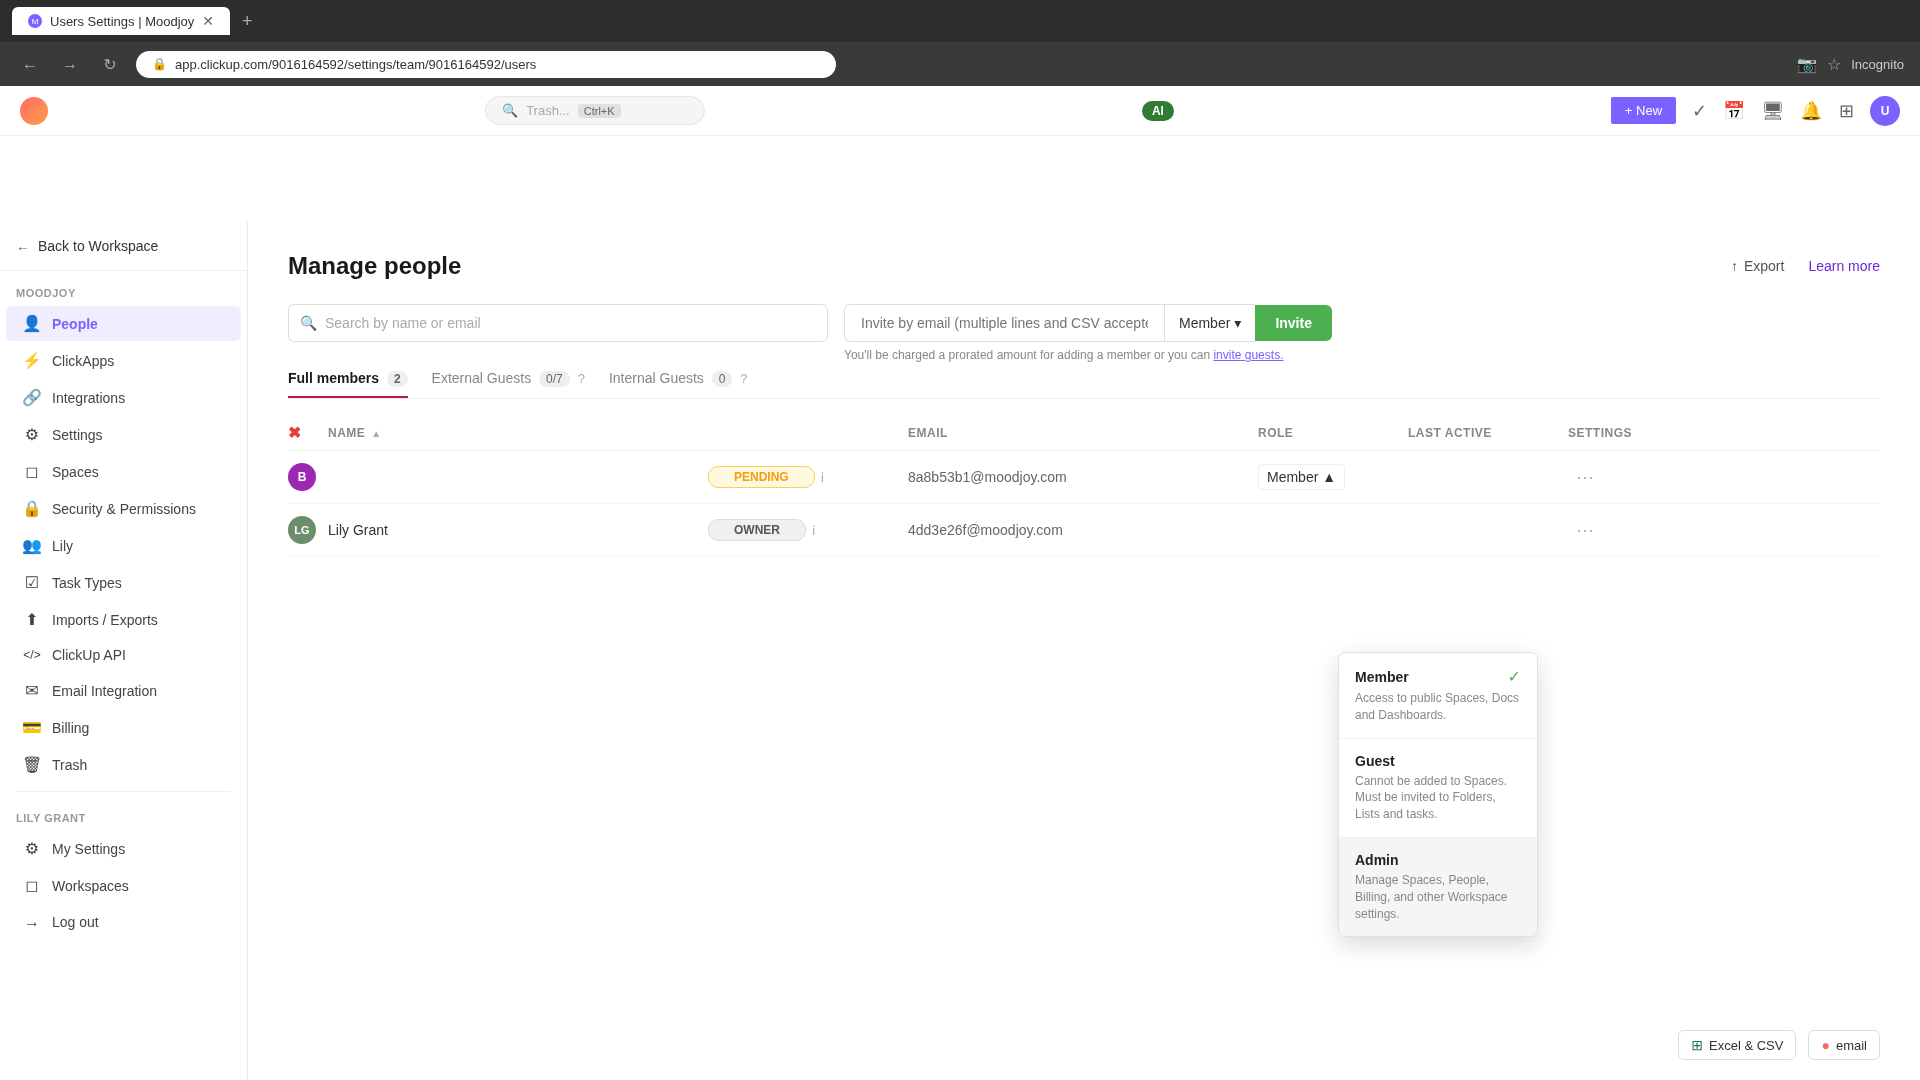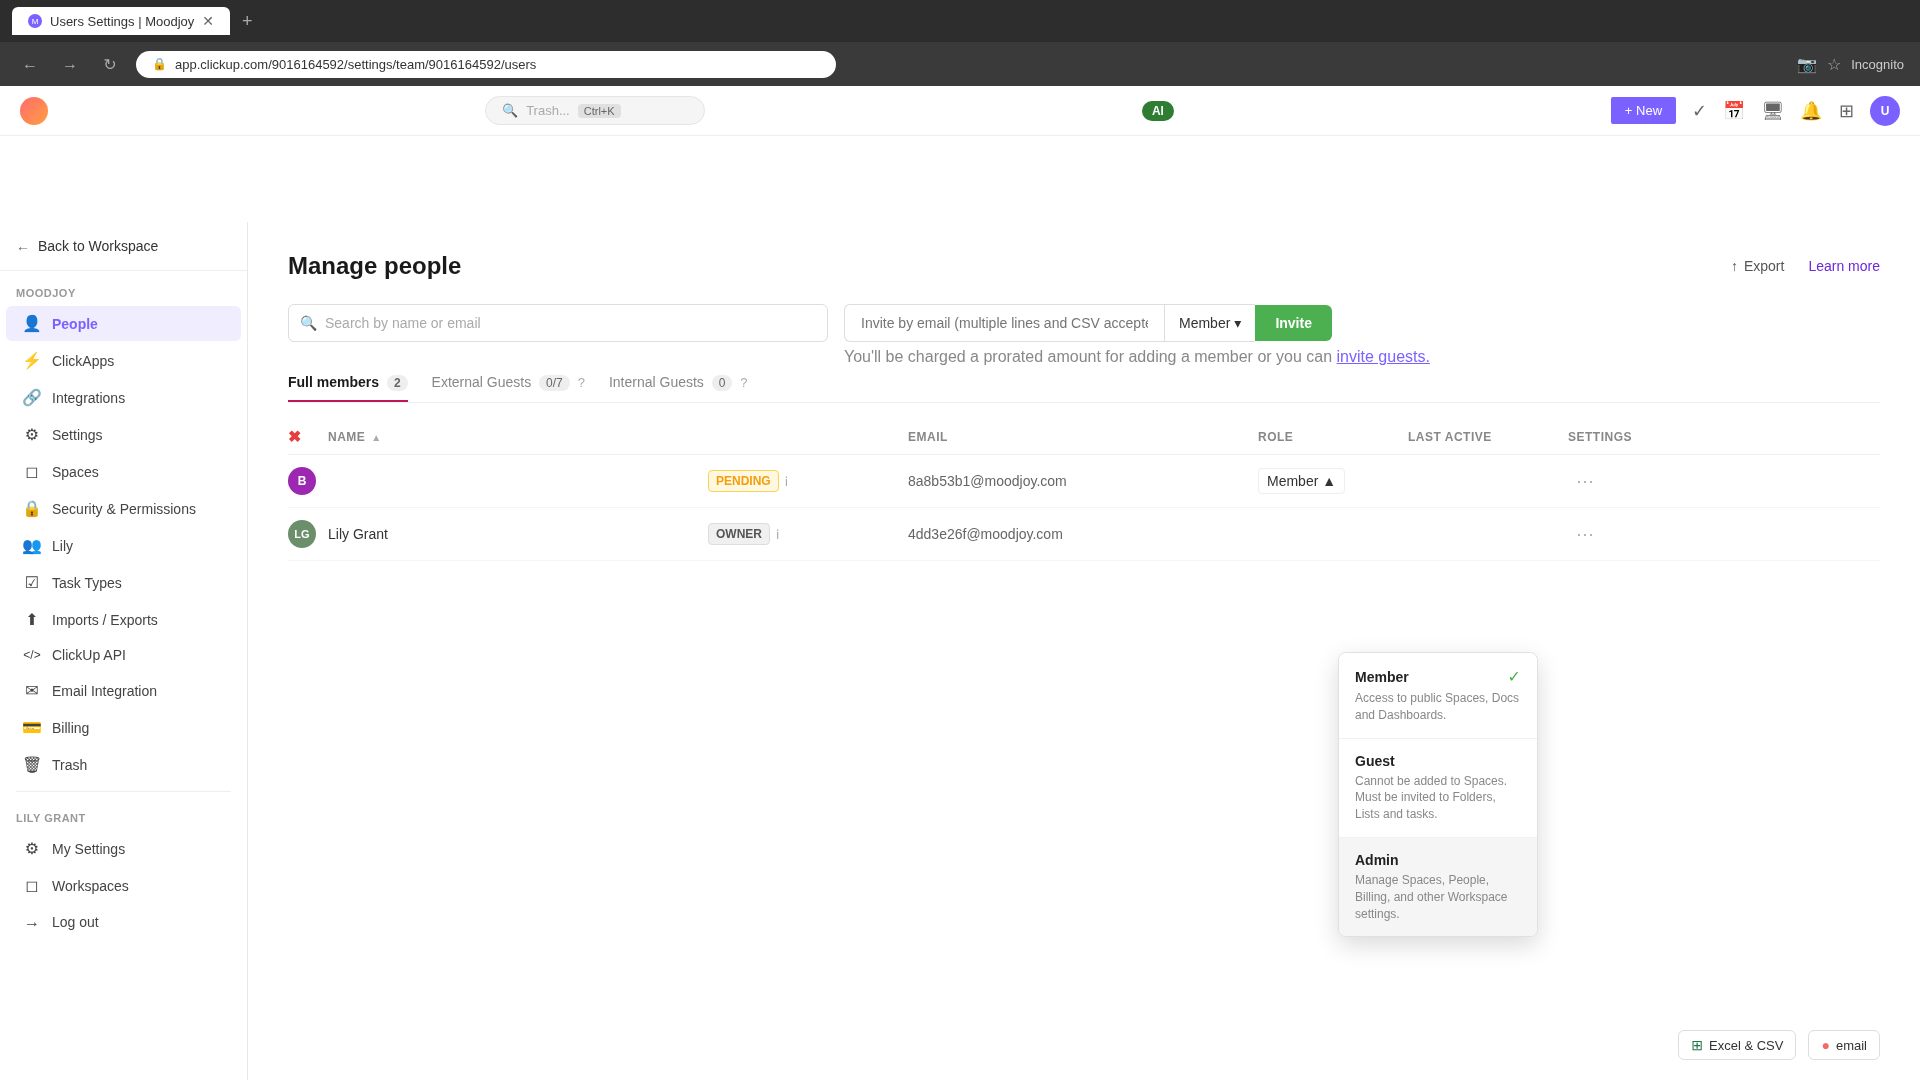--- a/index.html
+++ b/index.html
@@ -54,36 +54,36 @@
     
     .toolbar-row { display: flex; gap: 16px; margin-bottom: 8px; align-items: flex-start; }
     .search-box { flex: 1; max-width: 540px; position: relative; }
     .search-box input { width: 100%; border: 1px solid #ddd; border-radius: 6px; padding: 10px 0 10px 36px; font-size: 14px; color: #333; outline: none; }
     .search-box input::placeholder { color: #aaa; }
     .search-icon { position: absolute; left: 12px; top: 50%; transform: translateY(-50%); color: #aaa; font-size: 14px; }
     .invite-row { display: flex; align-items: center; gap: 0; }
     .invite-email-input { border: 1px solid #ddd; border-right: none; border-radius: 6px 0 0 6px; padding: 10px 16px; font-size: 14px; color: #aaa; width: 320px; outline: none; }
     .invite-role-btn { border: 1px solid #ddd; border-right: none; padding: 10px 14px; font-size: 14px; color: #333; background: #fff; cursor: pointer; display: flex; align-items: center; gap: 4px; white-space: nowrap; }
     .invite-btn { background: #4caf50; color: #fff; border: none; border-radius: 0 6px 6px 0; padding: 10px 20px; font-size: 14px; font-weight: 600; cursor: pointer; }
-    .charge-note { font-size: 16px; color: #888; margin-top: 6px; }
+    .charge-note { font-size: 12px; color: #888; margin-top: 6px; }
     .invite-link { color: #7b61ff; text-decoration: underline; cursor: pointer; }
 
     
     .tabs-row { display: flex; gap: 24px; margin-bottom: 16px; border-bottom: 1px solid #eee; padding-bottom: 0; }
     .tab { font-size: 14px; color: #888; cursor: pointer; padding-bottom: 10px; border-bottom: 2px solid transparent; }
     .tab.active { color: #1a1a1a; font-weight: 600; border-bottom: 2px solid #be185d; }
     .tab-badge { background: #eee; border-radius: 10px; padding: 1px 7px; font-size: 12px; color: #666; margin-left: 4px; }
     .tab-help { color: #aaa; margin-left: 4px; font-size: 13px; }
 
     
     .table-header { display: grid; grid-template-columns: 40px 380px 200px 350px 150px 160px 100px; align-items: center; padding: 8px 0; border-bottom: 1px solid #eee; }
     .table-col-header { font-size: 12px; font-weight: 600; color: #888; text-transform: uppercase; letter-spacing: 0.5px; }
     .table-row { display: grid; grid-template-columns: 40px 380px 200px 350px 150px 160px 100px; align-items: center; padding: 12px 0; border-bottom: 1px solid #f5f5f5; position: relative; }
     .member-name { font-size: 14px; color: #333; font-weight: 500; }
-    .status-badge { display: inline-block; padding: 3px 7px; border-radius: 4px; font-size: 12px; font-weight: 600; }
+    .status-badge { display: inline-block; padding: 3px 25px; border-radius: 10px; font-size: 12px; font-weight: 600; }
     .status-pending { background: #fff8e1; color: #f59e0b; border: 1px solid #fcd34d; }
     .status-owner { background: #f0f0f0; color: #555; border: 1px solid #ddd; }
     .info-icon { color: #aaa; font-size: 13px; margin-left: 6px; cursor: pointer; }
     .email-text { font-size: 14px; color: #666; }
     .role-btn { display: flex; align-items: center; gap: 4px; font-size: 14px; color: #333; cursor: pointer; padding: 4px 8px; border-radius: 4px; border: 1px solid #eee; background: #fff; }
     .more-btn { color: #aaa; font-size: 18px; cursor: pointer; padding: 4px 8px; }
     .name-cell { display: flex; align-items: center; gap: 12px; }
     .badge-cell { display: flex; align-items: center; }
     .remove-btn { color: #aaa; font-size: 16px; cursor: pointer; width: 24px; height: 24px; border-radius: 50%; background: #eee; display: flex; align-items: center; justify-content: center; }
 

